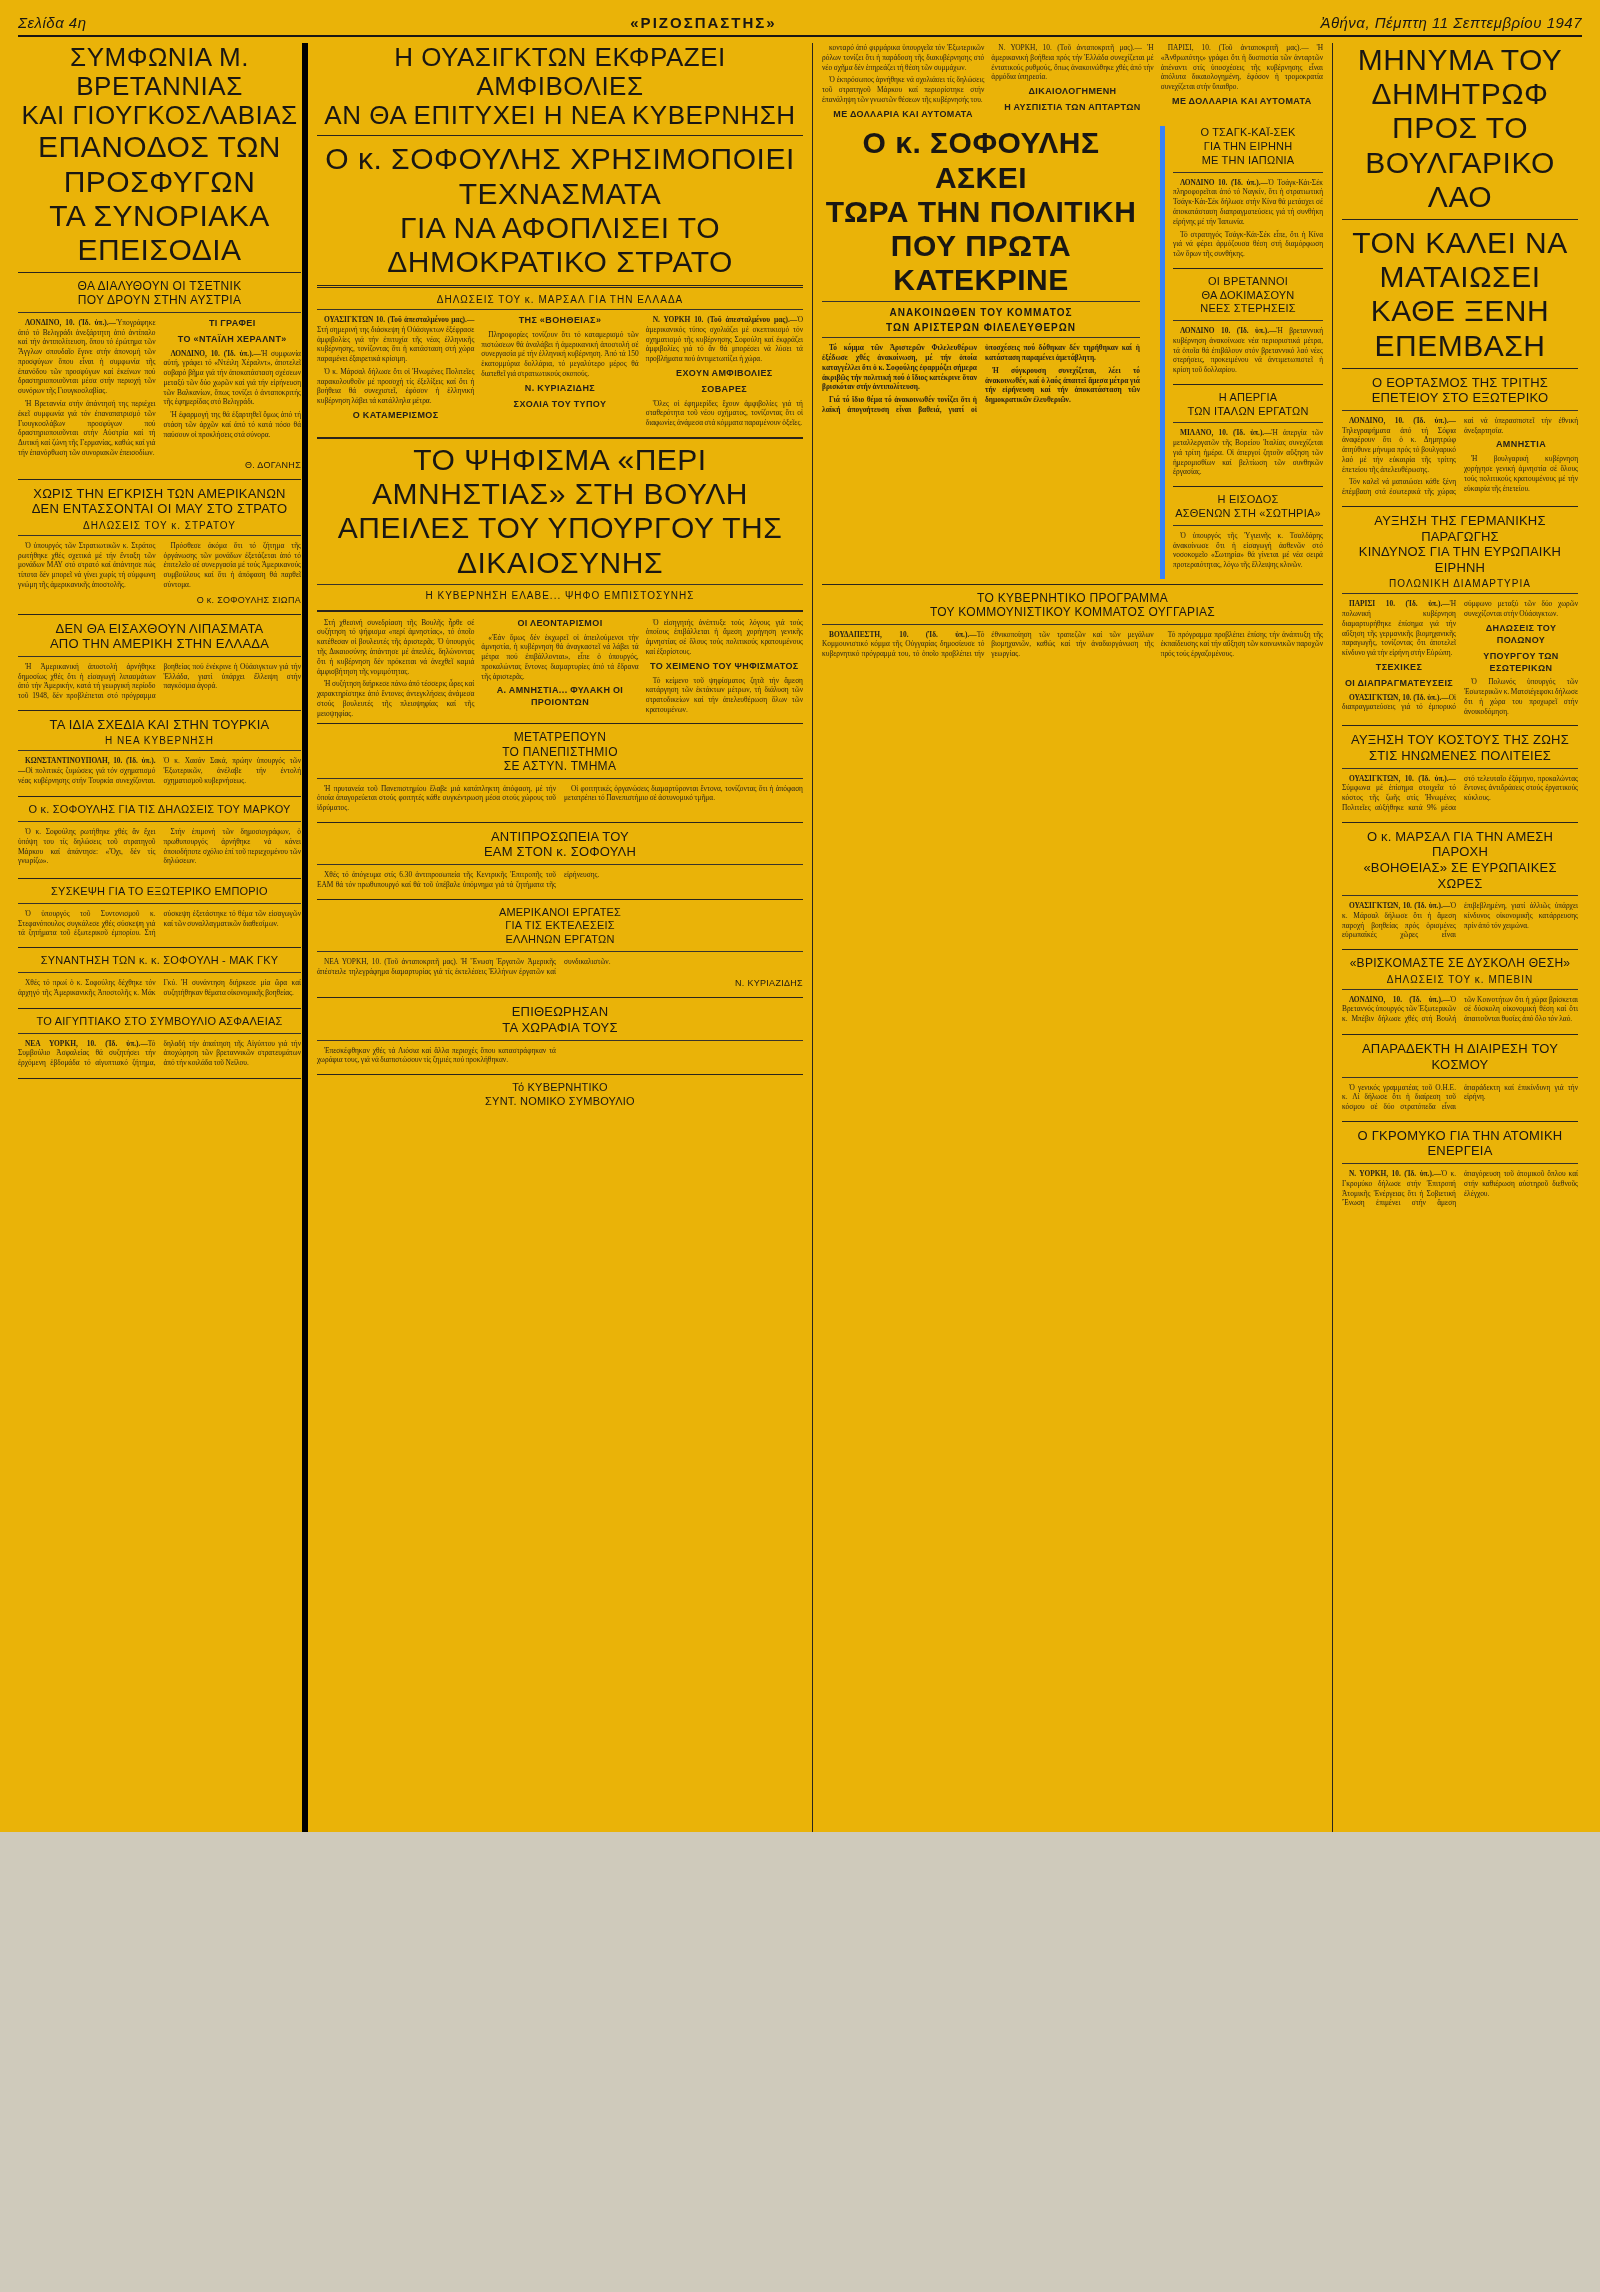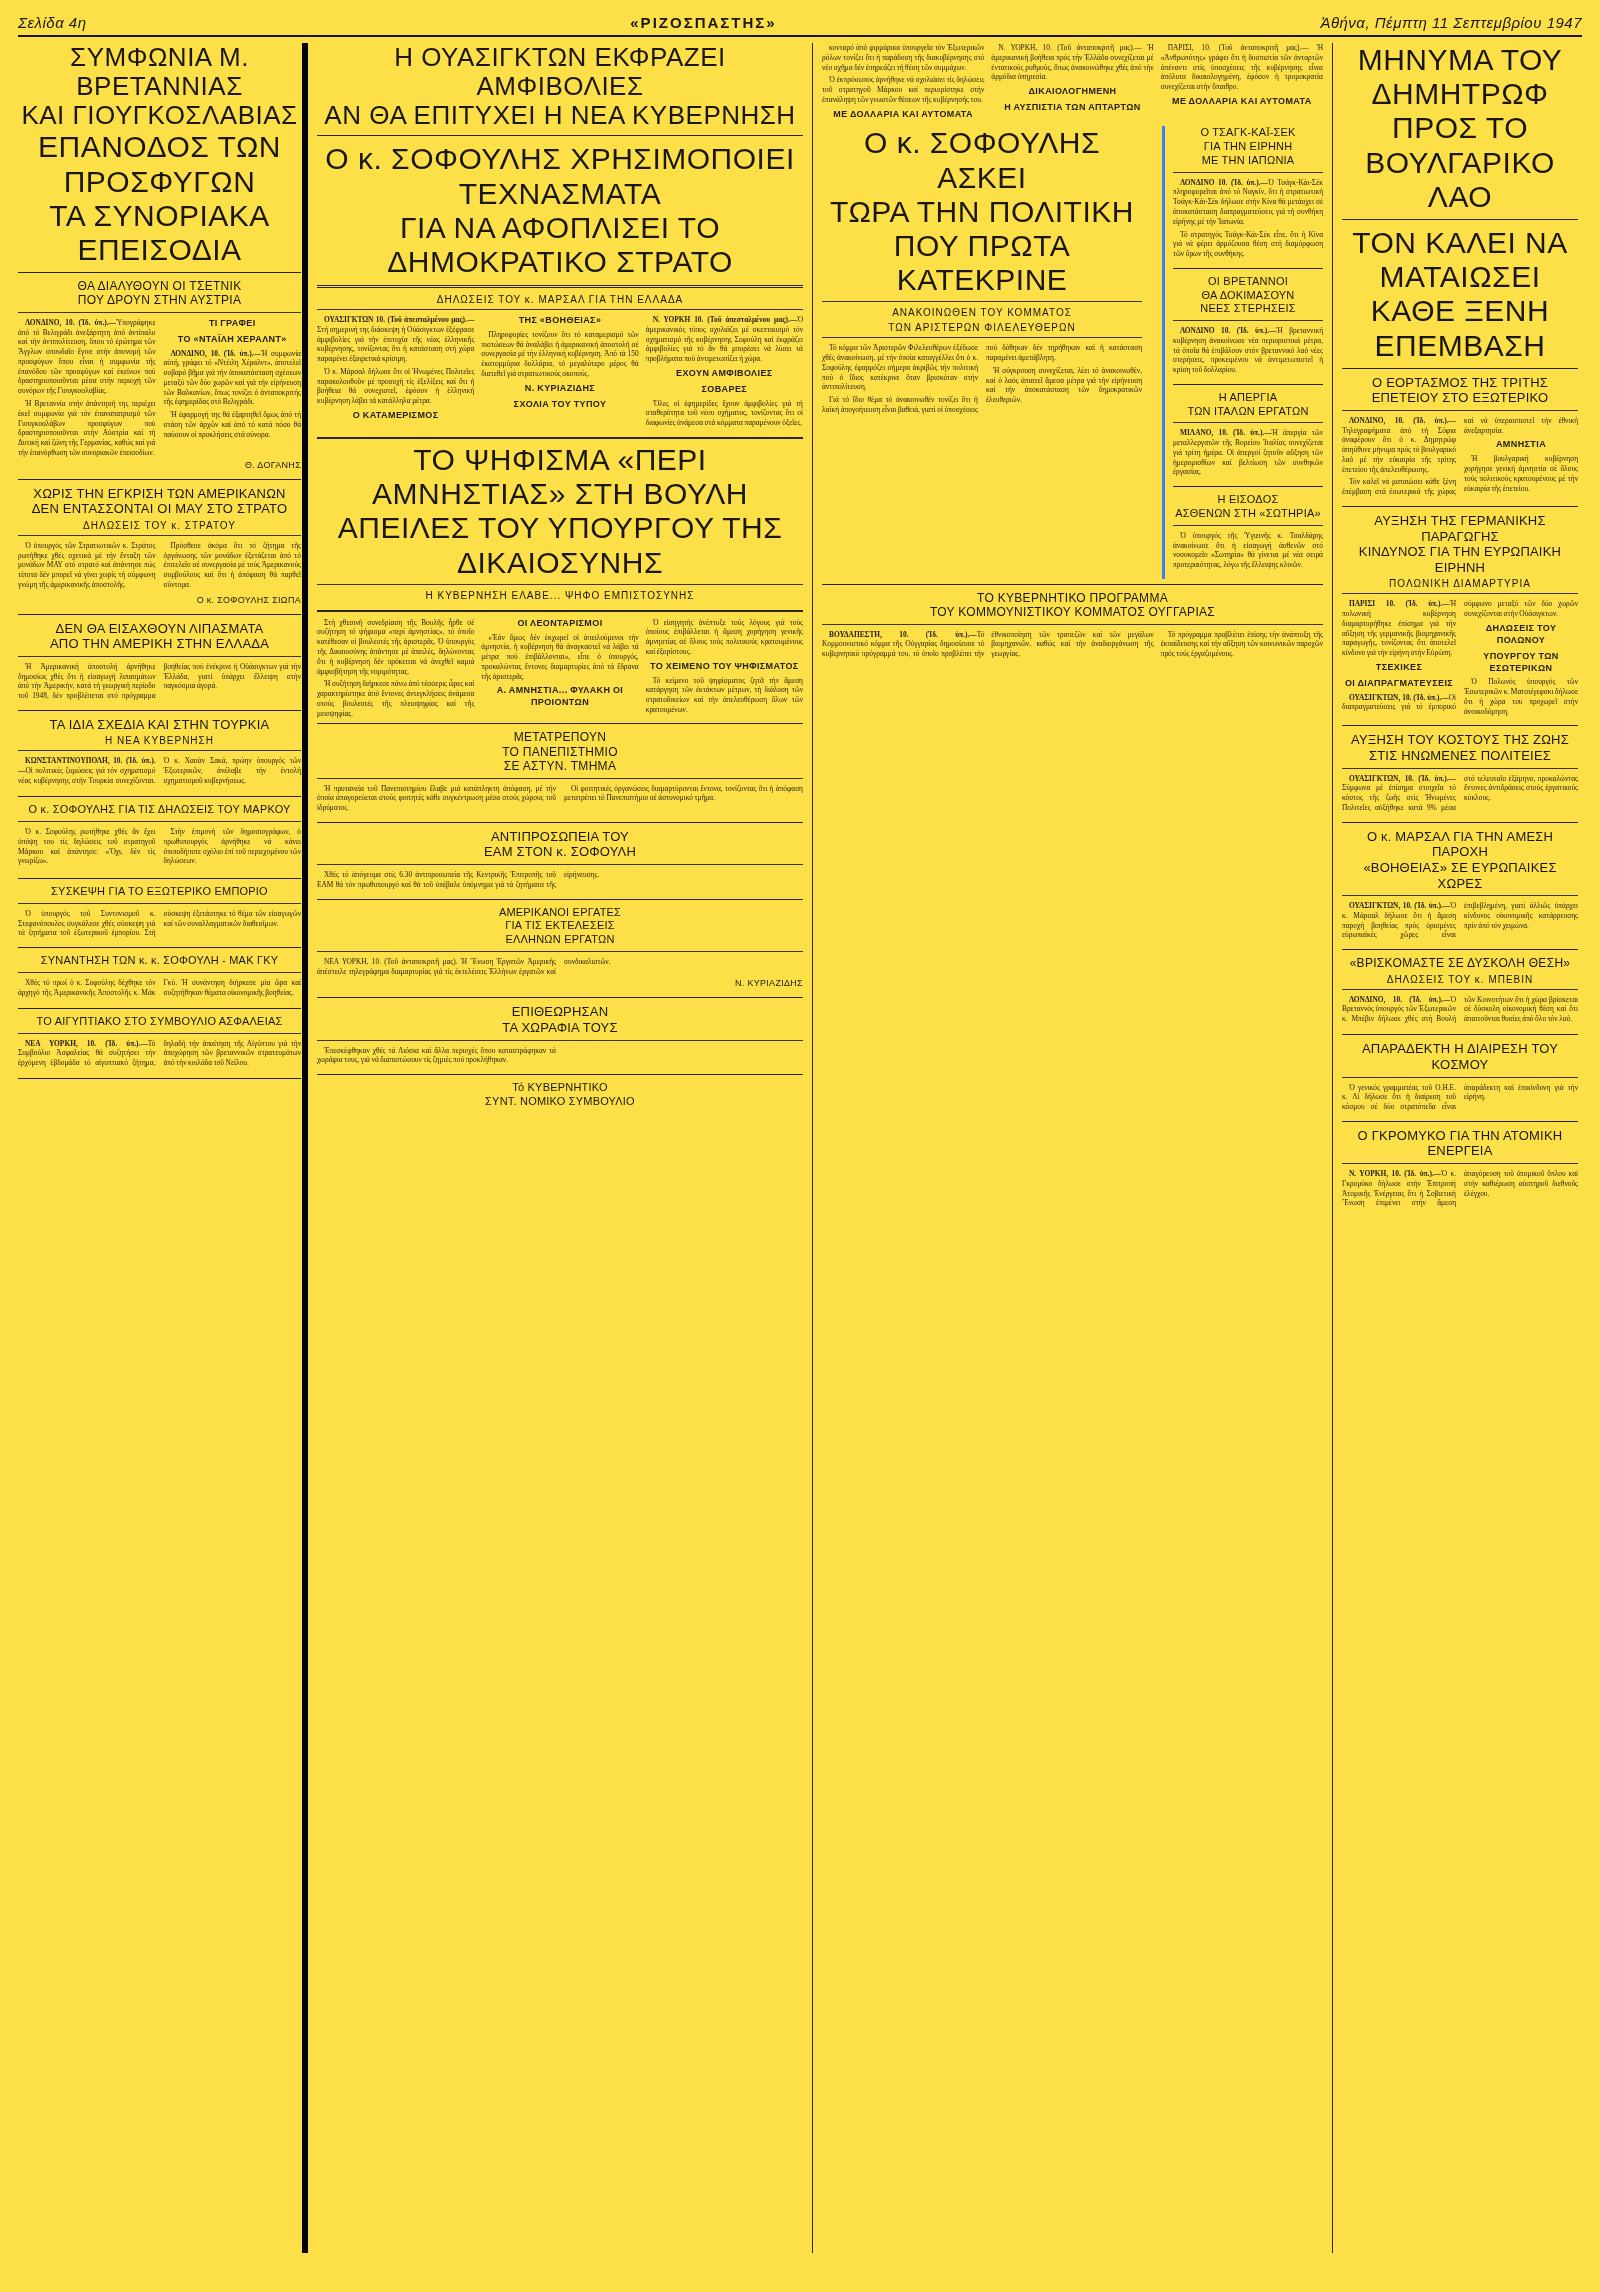--- a/index.html
+++ b/index.html
@@ -3,23 +3,23 @@
 <meta charset="utf-8">
 <style>
   html,body{margin:0;padding:0;background:#cfcabb;}
   body{
     font-family:"Liberation Serif", serif;
     color:#1a1713;
   }
   .page{
     position:relative;
     width:1600px;
-    height:2292px;
+    height:1832px;
     margin:0 auto;
-    background:#fde047;
+    background:#eab308;
     box-sizing:border-box;
     padding:14px 18px 10px 18px;
     overflow:hidden;
   }
   
   .masthead{
     display:flex;
     justify-content:space-between;
     align-items:flex-end;
     font-family:"Liberation Sans", sans-serif;
@@ -343,21 +343,21 @@
         <p>Ὁ ἐκπρόσωπος ἀρνήθηκε νά σχολιάσει τίς δηλώσεις τοῦ στρατηγοῦ Μάρκου καί περιορίστηκε στήν ἐπανάληψη τῶν γνωστῶν θέσεων τῆς κυβέρνησής του.</p>
         <div class="subhead">ΜΕ ΔΟΛΛΑΡΙΑ ΚΑΙ ΑΥΤΟΜΑΤΑ</div>
         <p>Ν. ΥΟΡΚΗ, 10. (Τοῦ ἀνταποκριτῆ μας).— Ἡ ἀμερικανική βοήθεια πρός τήν Ἑλλάδα συνεχίζεται μέ ἐντατικούς ρυθμούς, ὅπως ἀνακοινώθηκε χθές ἀπό τήν ἁρμόδια ὑπηρεσία.</p>
         <div class="subhead">ΔΙΚΑΙΟΛΟΓΗΜΕΝΗ</div>
         <div class="subhead">Η ΑΥΣΠΙΣΤΙΑ ΤΩΝ ΑΠΤΑΡΤΩΝ</div>
         <p>ΠΑΡΙΣΙ, 10. (Τοῦ ἀνταποκριτῆ μας).— Ἡ «Ἀνθρωπότης» γράφει ὅτι ἡ δυσπιστία τῶν ἀνταρτῶν ἀπέναντι στίς ὑποσχέσεις τῆς κυβέρνησης εἶναι ἀπόλυτα δικαιολογημένη, ἐφόσον ἡ τρομοκρατία συνεχίζεται στήν ὕπαιθρο.</p>
         <div class="subhead">ΜΕ ΔΟΛΛΑΡΙΑ ΚΑΙ ΑΥΤΟΜΑΤΑ</div>
       </div>
 
       <div style="display:flex;gap:8px;margin-top:6px;">
-        <div style="flex:1 1 0;border-right:3px solid #3b82f6;padding-right:20px;">
+        <div style="flex:1 1 0;border-right:5px solid #3b82f6;padding-right:20px;font-weight:bold;">
           <div class="hl-lg">Ο κ. ΣΟΦΟΥΛΗΣ ΑΣΚΕΙ</div>
           <div class="hl-lg">ΤΩΡΑ ΤΗΝ ΠΟΛΙΤΙΚΗ</div>
           <div class="hl-lg">ΠΟΥ ΠΡΩΤΑ ΚΑΤΕΚΡΙΝΕ</div>
           <div class="rule-thin"></div>
           <div class="kicker">ΑΝΑΚΟΙΝΩΘΕΝ ΤΟΥ ΚΟΜΜΑΤΟΣ</div>
           <div class="kicker">ΤΩΝ ΑΡΙΣΤΕΡΩΝ ΦΙΛΕΛΕΥΘΕΡΩΝ</div>
           <div class="rule-thin"></div>
           <div class="body two">
             <p>Τό κόμμα τῶν Ἀριστερῶν Φιλελευθέρων ἐξέδωσε χθές ἀνακοίνωση, μέ τήν ὁποία καταγγέλλει ὅτι ὁ κ. Σοφούλης ἐφαρμόζει σήμερα ἀκριβῶς τήν πολιτική πού ὁ ἴδιος κατέκρινε ὅταν βρισκόταν στήν ἀντιπολίτευση.</p>
             <p>Γιά τό ἴδιο θέμα τό ἀνακοινωθέν τονίζει ὅτι ἡ λαϊκή ἀπογοήτευση εἶναι βαθειά, γιατί οἱ ὑποσχέσεις πού δόθηκαν δέν τηρήθηκαν καί ἡ κατάσταση παραμένει ἀμετάβλητη.</p>

